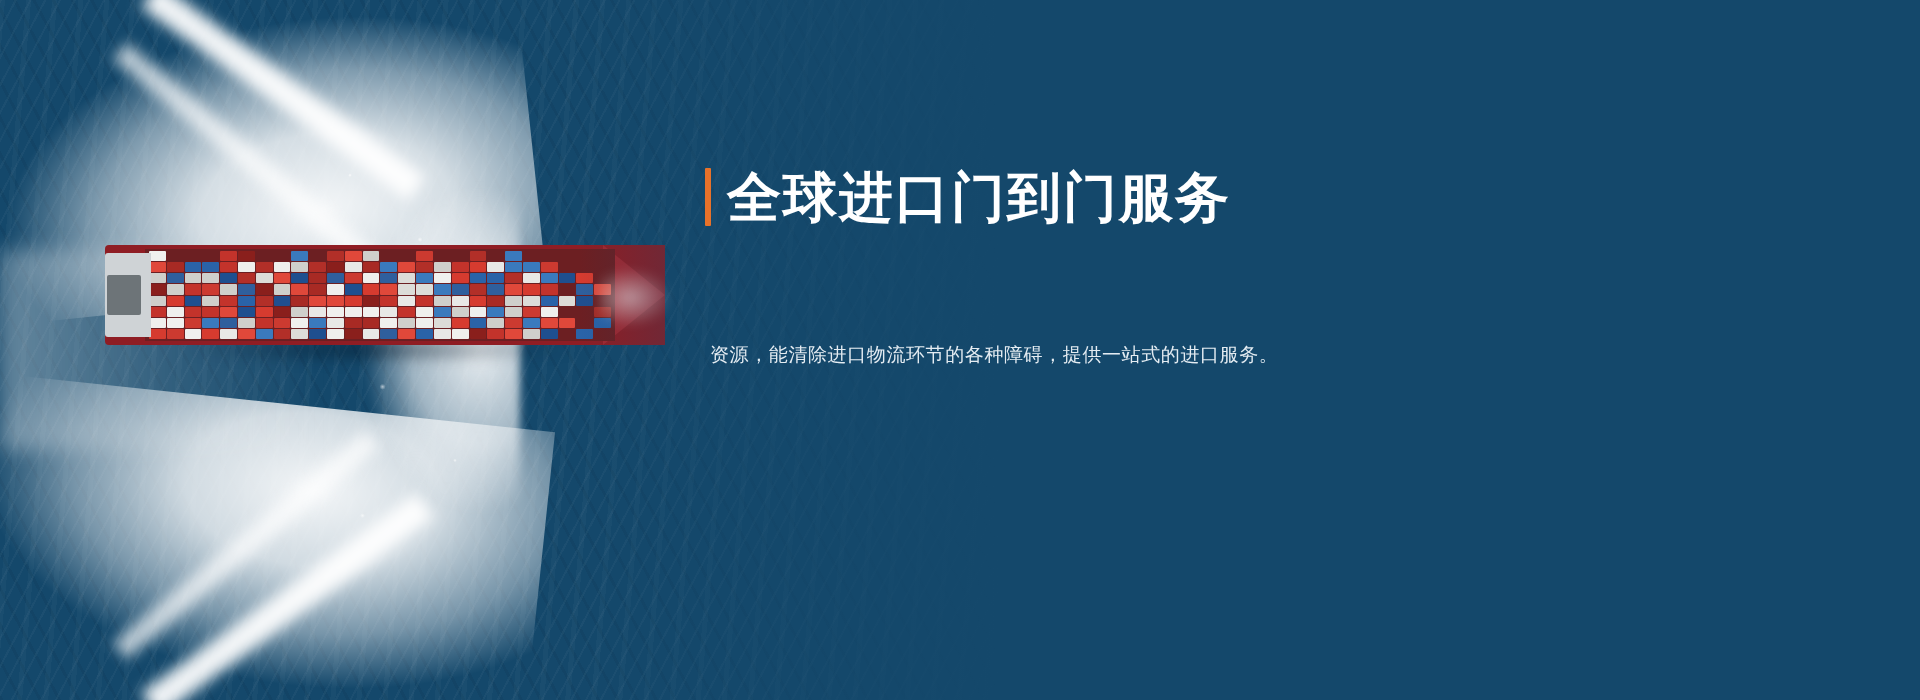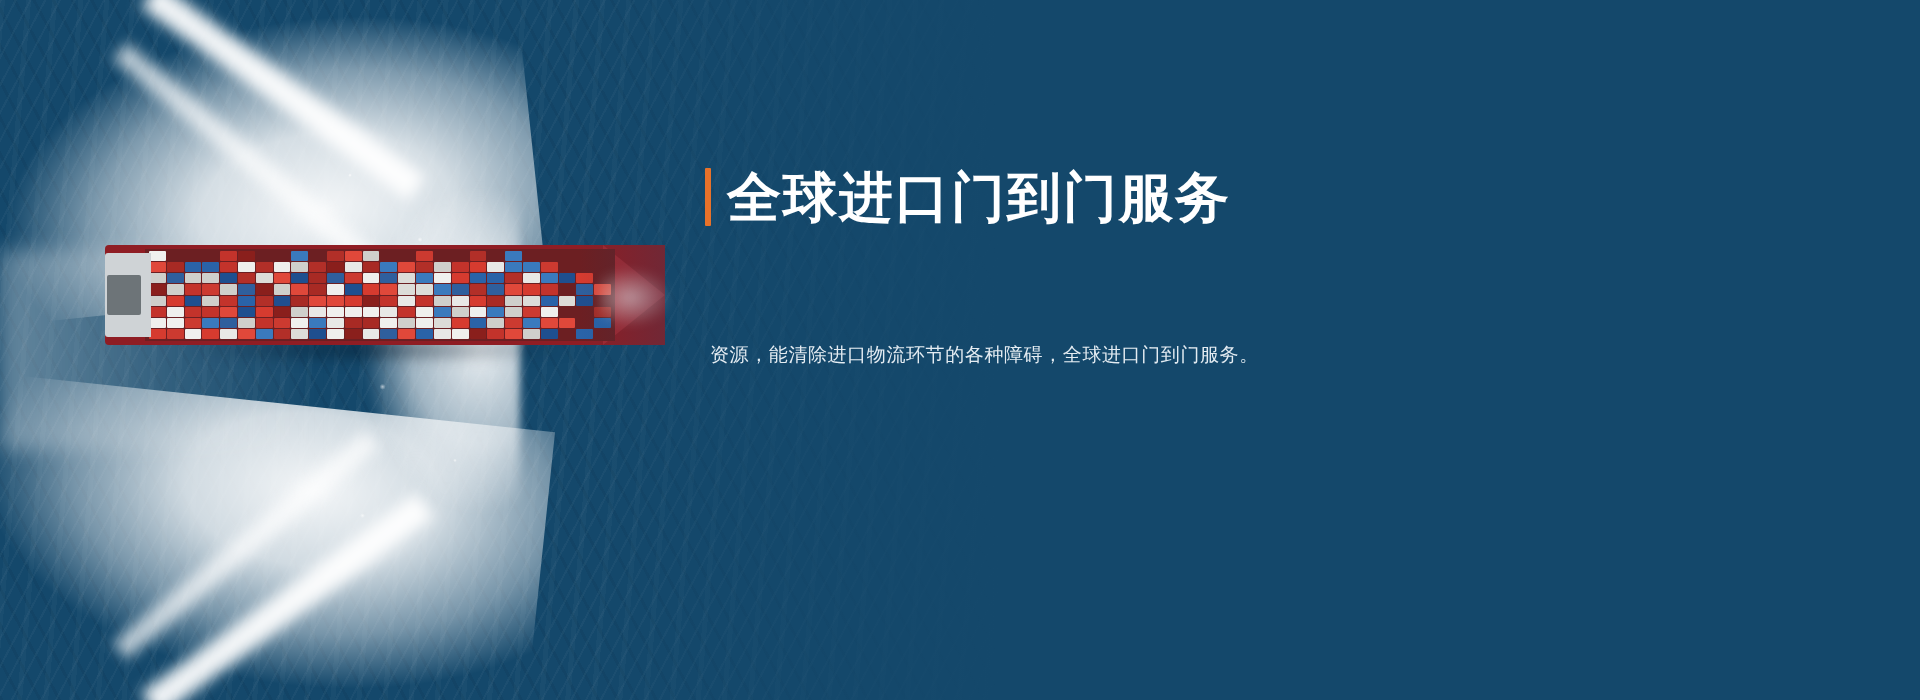--- a/index.html
+++ b/index.html
@@ -408,17 +408,17 @@
 
   <div class="content">
 
     <div class="headline">
       <span class="accent-bar"></span>
       <span class="headline-text">全球进口门到门服务</span>
     </div>
 
 
     <div class="desc">
-      <p>资源，能清除进口物流环节的各种障碍，全球进口门到门服务。</p>
+      <p>资源，能清除进口物流环节的各种障碍，提供一站式的进口服务。</p>
     </div>
 
   </div>
 </div>
 
 </body></html>

